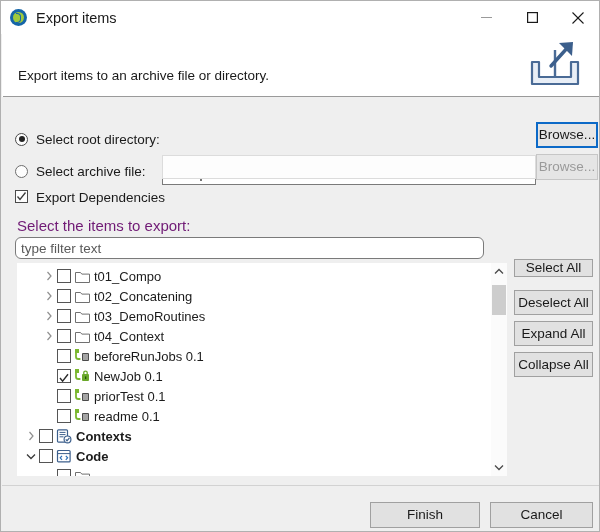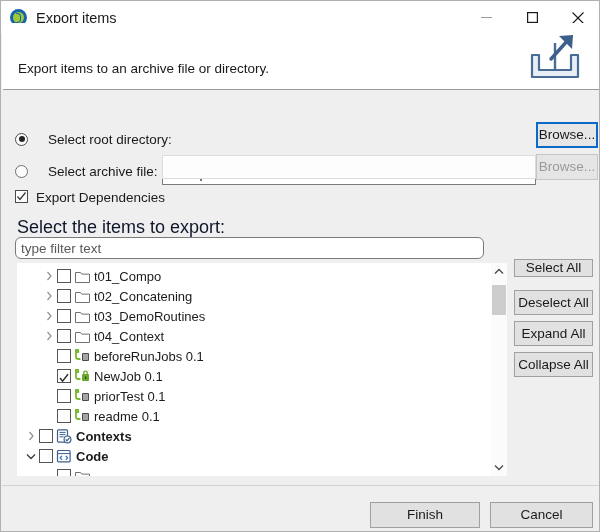--- a/index.html
+++ b/index.html
@@ -71,21 +71,21 @@
     width: 46px; height: 33px;
     display: flex;
     align-items: center;
     justify-content: center;
   }
   .win-btn svg { display: block; }
 
   
   .header {
     position: absolute;
-    left: 1px; top: 22px;
+    left: 1px; top: 29px;
     width: 598px;
     height: 67px;
     background: #ffffff;
   }
   .header-desc {
     position: absolute;
     left: 16px; top: 38px;
     font-size: 13.5px;
     color: #1a1a1a;
     white-space: nowrap;
@@ -123,21 +123,21 @@
   .radio.checked::after {
     content: "";
     position: absolute;
     left: 2.5px; top: 2.5px;
     width: 6px; height: 6px;
     border-radius: 50%;
     background: #232323;
   }
   .radio.disabled { border-color: #6e6e6e; }
   .radio-label {
-    margin-left: 20px;
+    margin-left: 8px;
     font-size: 13.5px;
     color: #1a1a1a;
     white-space: nowrap;
   }
   .radio-label.disabled { color: #1a1a1a; }
 
   .text-input {
     position: absolute;
     box-sizing: border-box;
     background: #ffffff;
@@ -199,22 +199,22 @@
   }
   .check-label {
     margin-left: 8px;
     font-size: 13.5px;
     color: #1a1a1a;
     white-space: nowrap;
   }
 
   .section-label {
     position: absolute;
-    font-size: 18px;
-    color: #0f172a;
+    font-size: 15px;
+    color: #701a75;
     white-space: nowrap;
   }
 
   
   .tree-wrap {
     position: absolute;
     left: 16px; top: 262px;
     width: 490px; height: 213px;
     box-sizing: border-box;
     background: #ffffff;

